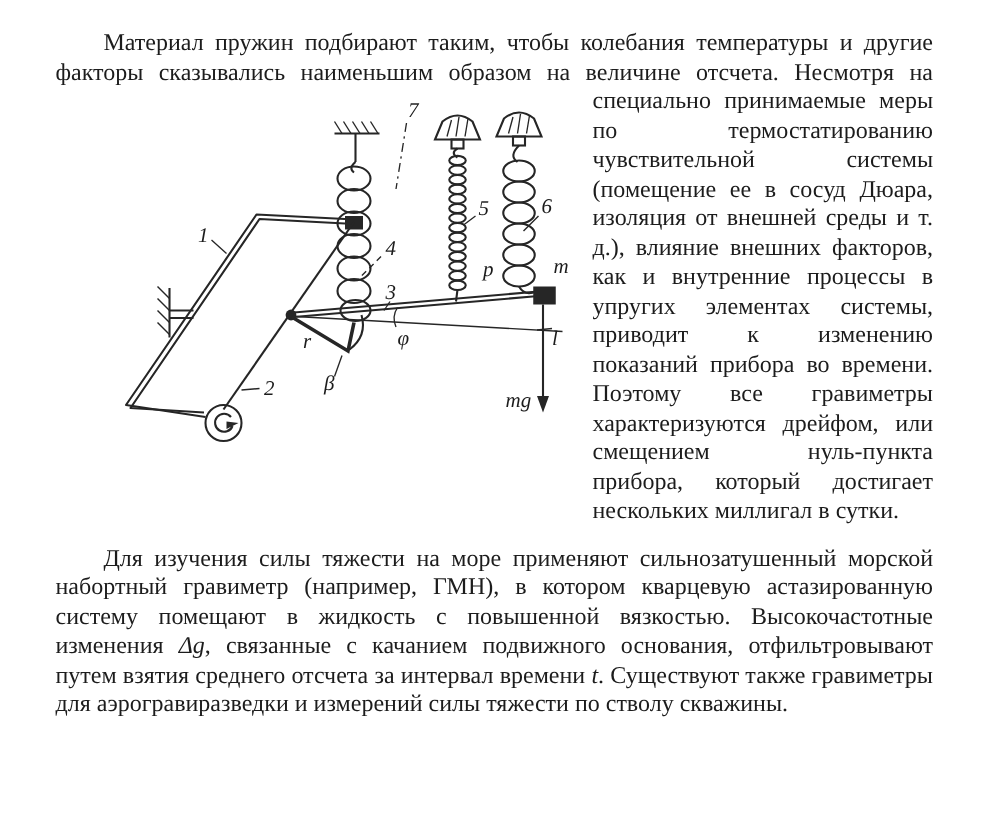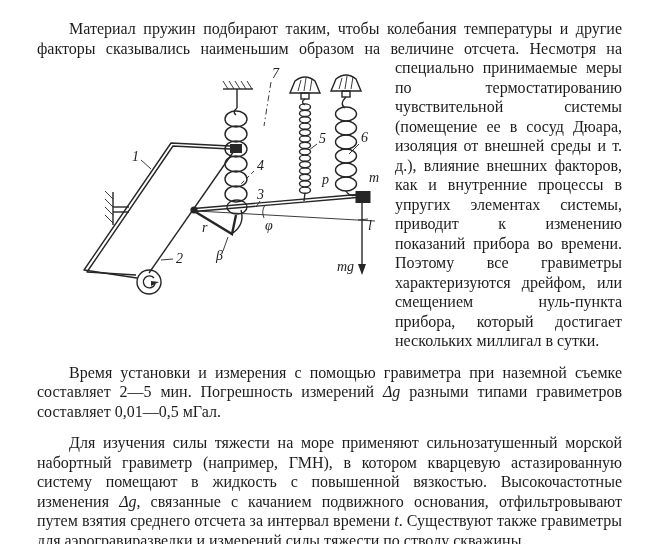--- a/index.html
+++ b/index.html
@@ -186,17 +186,16 @@
         <text class="lbl" x="179" y="198">β</text>
         <text class="lbl" x="228" y="168">φ</text>
         <text class="lbl" x="285" y="122">p</text>
         <text class="lbl" x="332" y="120">m</text>
         <text class="lbl" x="300" y="209">mg</text>
         <text class="lbl" x="331" y="168">l</text>
       </svg>
 
     </span><span>принимаемые меры по термостатированию чувствительной системы (помещение ее в сосуд Дюара, изоляция от внешней среды и т. д.), влияние внешних факторов, как и внутренние процессы в упругих элементах системы, приводит к изменению показаний прибора во времени. Поэтому все гравиметры характеризуются дрейфом, или смещением нуль-пункта прибора, который достигает нескольких миллигал в сутки.</span></p>
 
-  <p class="para"><span>Время установки и измерения с помощью гравиметра при наземной съемке составляет 2—5 мин. Погрешность измерений </span><span class="var">Δg</span><span> разными типами гравиметров составляет 0,01—0,5 мГал.</span></p>
 
   <p class="para"><span>Для изучения силы тяжести на море применяют сильнозатушенный морской набортный гравиметр (например, ГМН), в котором кварцевую астазированную систему помещают в жидкость с повышенной вязкостью. Высокочастотные изменения </span><span class="var">Δg</span><span>, связанные с качанием подвижного основания, отфильтровывают путем взятия среднего отсчета за интервал времени </span><span class="var">t</span><span>. Существуют также гравиметры для аэрогравиразведки и измерений силы тяжести по стволу скважины.</span></p>
 
 </div>
 
 </body></html>

